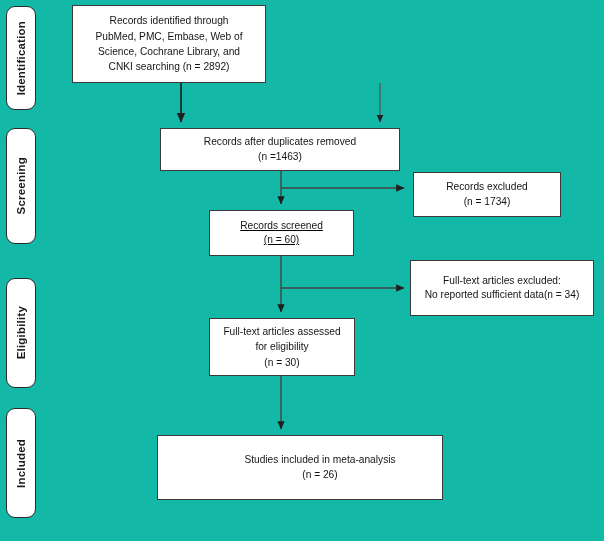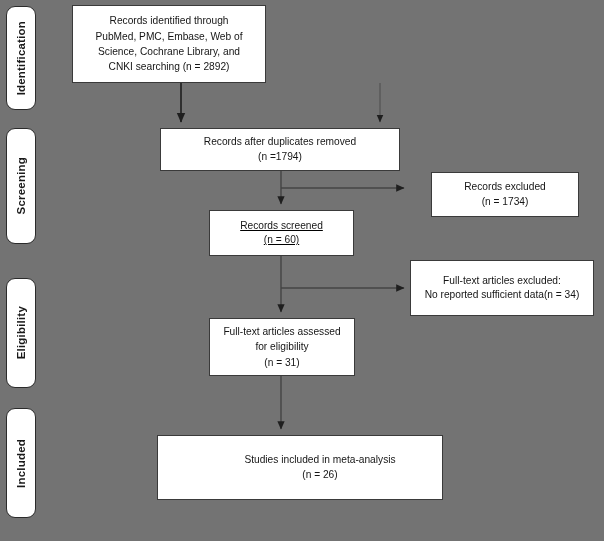--- a/index.html
+++ b/index.html
@@ -7,21 +7,21 @@
     padding: 0;
     background: #ffffff;
   }
   body {
     font-family: "Liberation Sans", sans-serif;
   }
   #canvas {
     position: relative;
     width: 604px;
     height: 541px;
-    background: #737373;
+    background: #14b8a6;
     overflow: hidden;
   }
   .stage-label {
     position: absolute;
     box-sizing: border-box;
     border: 1.5px solid #2b2b2b;
     border-radius: 9px;
     background: #ffffff;
     display: flex;
     align-items: center;
@@ -111,42 +111,42 @@
   <div class="flow-box box-tall" style="left:72px; top:5px; width:194px; height:78px;">
     <span>Records identified through
 PubMed, PMC, Embase, Web of
 Science, Cochrane Library, and
 CNKI searching (n = 2892)</span>
   </div>
 
 
   <div class="flow-box" style="left:160px; top:128px; width:240px; height:43px;">
     <span>Records after duplicates removed
-(n =1794)</span>
+(n =1463)</span>
   </div>
 
-  <div class="flow-box" style="left:431px; top:172px; width:148px; height:45px;">
+  <div class="flow-box" style="left:413px; top:172px; width:148px; height:45px;">
     <span>Records excluded
 (n = 1734)</span>
   </div>
 
   <div class="flow-box" style="left:209px; top:210px; width:145px; height:46px;text-decoration:underline;">
     <span>Records screened
 (n = 60)</span>
   </div>
 
   <div class="flow-box" style="left:410px; top:260px; width:184px; height:56px;align-items:center;">
     <span>Full-text articles excluded:
 No reported sufficient data(n = 34)</span>
   </div>
 
   <div class="flow-box box-tall" style="left:209px; top:318px; width:146px; height:58px;">
     <span>Full-text articles assessed
 for eligibility
-(n = 31)</span>
+(n = 30)</span>
   </div>
 
   <div class="flow-box" style="left:157px; top:435px; width:286px; height:65px;padding-left:46px;">
     <span>Studies included in meta-analysis
 (n = 26)</span>
   </div>
 
 </div>
 
 </body></html>

